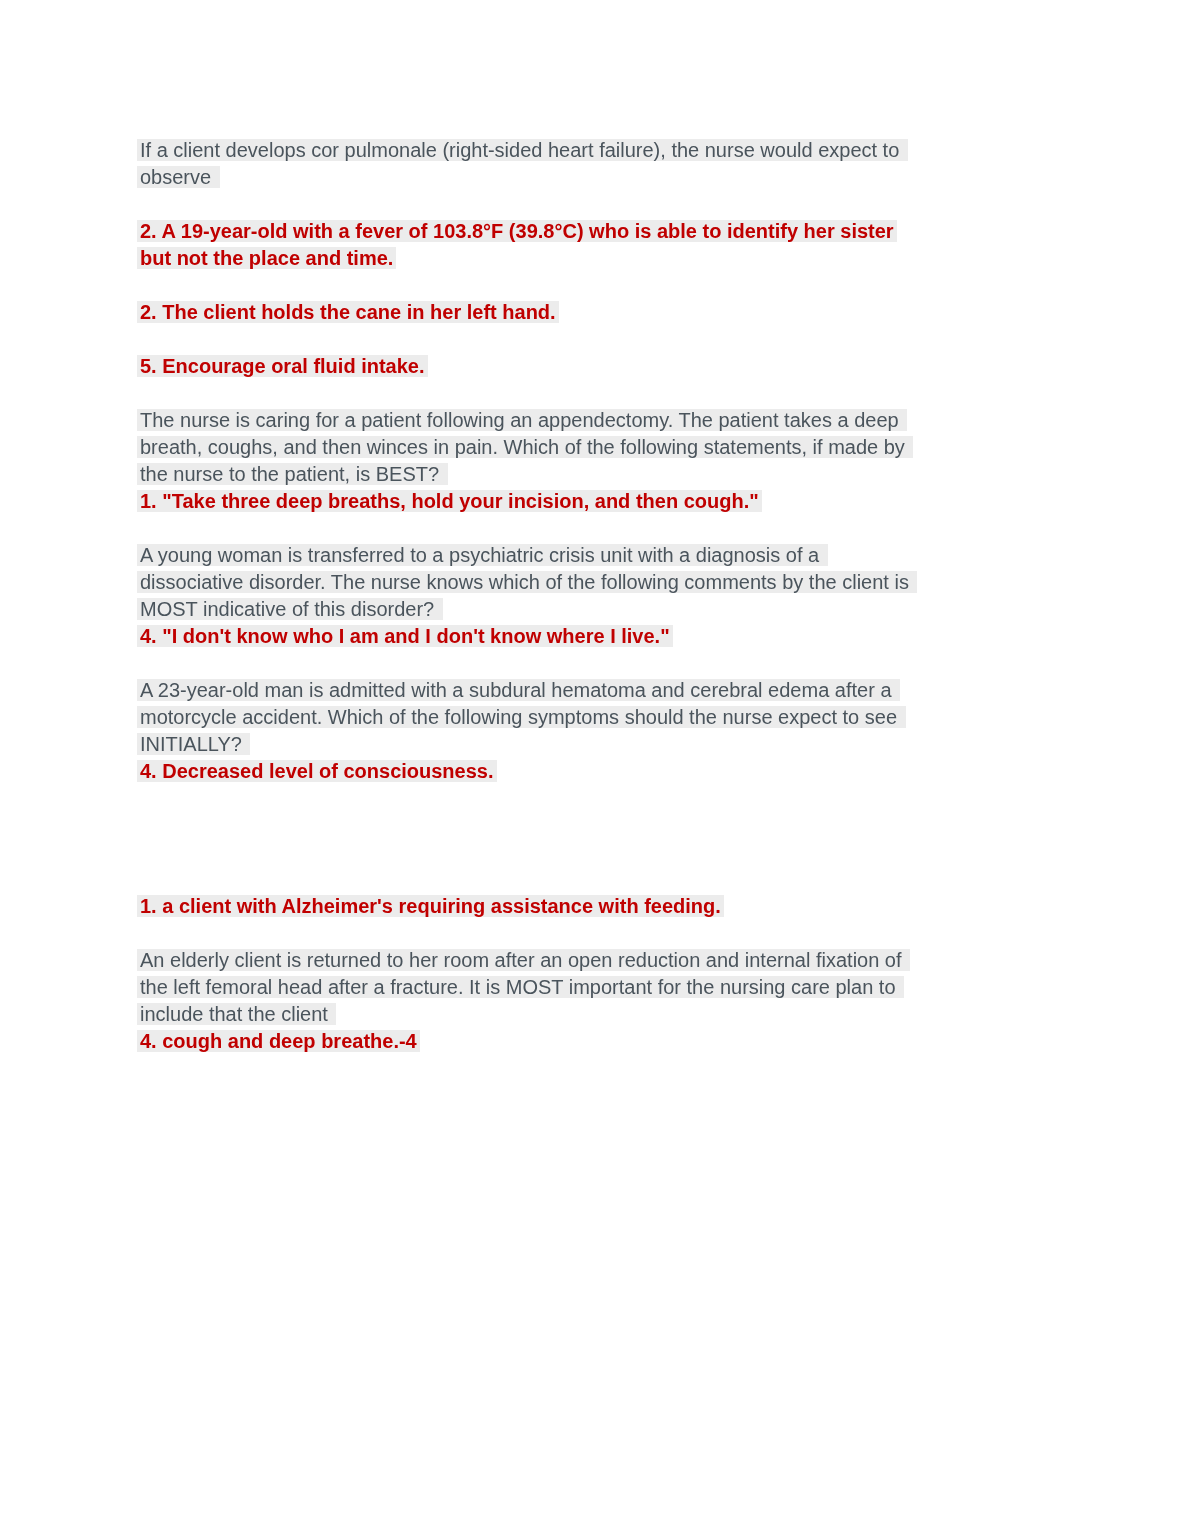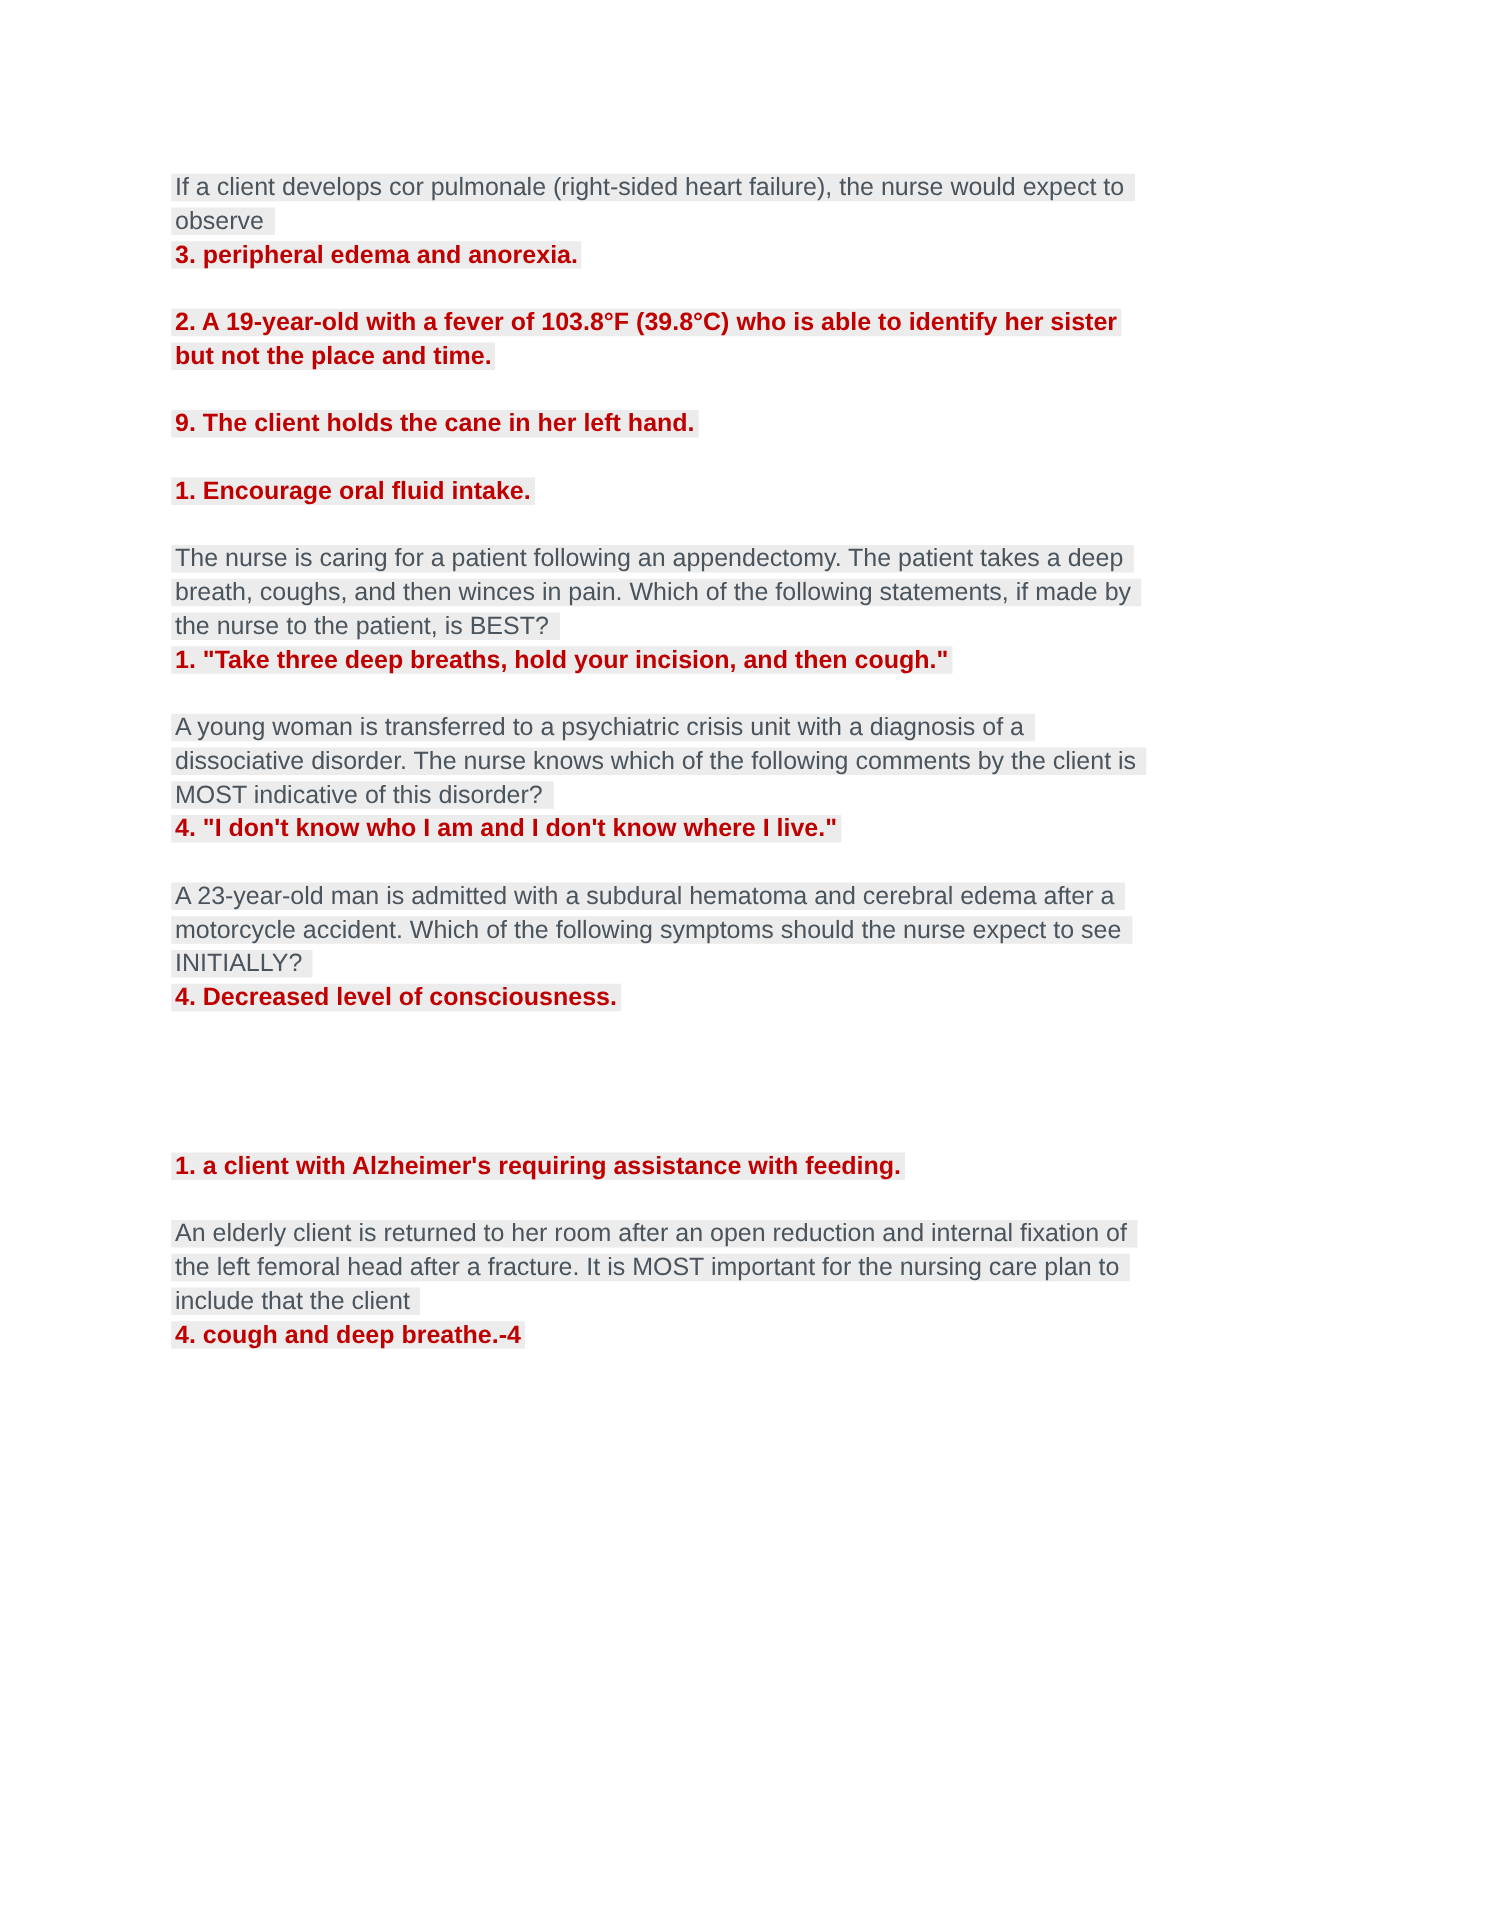--- a/index.html
+++ b/index.html
@@ -46,34 +46,33 @@
   }
 </style>
 </head>
 <body>
 
 <div class="doc-page">
 
   <div class="qa-block">
     <p class="question"><span class="hl">If a client develops cor pulmonale (right-sided heart failure), the nurse would expect to 
 observe </span></p>
-    <p class="answer"><span class="hl">3. peripheral edema and anorexia.</span></p>
   </div>
 
   <div class="qa-block">
     <p class="answer"><span class="hl">2. A 19-year-old with a fever of 103.8°F (39.8°C) who is able to identify her sister
 but not the place and time.</span></p>
   </div>
 
   <div class="qa-block">
-    <p class="answer"><span class="hl">9. The client holds the cane in her left hand.</span></p>
+    <p class="answer"><span class="hl">2. The client holds the cane in her left hand.</span></p>
   </div>
 
   <div class="qa-block">
-    <p class="answer"><span class="hl">1. Encourage oral fluid intake.</span></p>
+    <p class="answer"><span class="hl">5. Encourage oral fluid intake.</span></p>
   </div>
 
   <div class="qa-block">
     <p class="question"><span class="hl">The nurse is caring for a patient following an appendectomy. The patient takes a deep 
 breath, coughs, and then winces in pain. Which of the following statements, if made by 
 the nurse to the patient, is BEST? </span></p>
     <p class="answer"><span class="hl">1. "Take three deep breaths, hold your incision, and then cough."</span></p>
   </div>
 
   <div class="qa-block">

